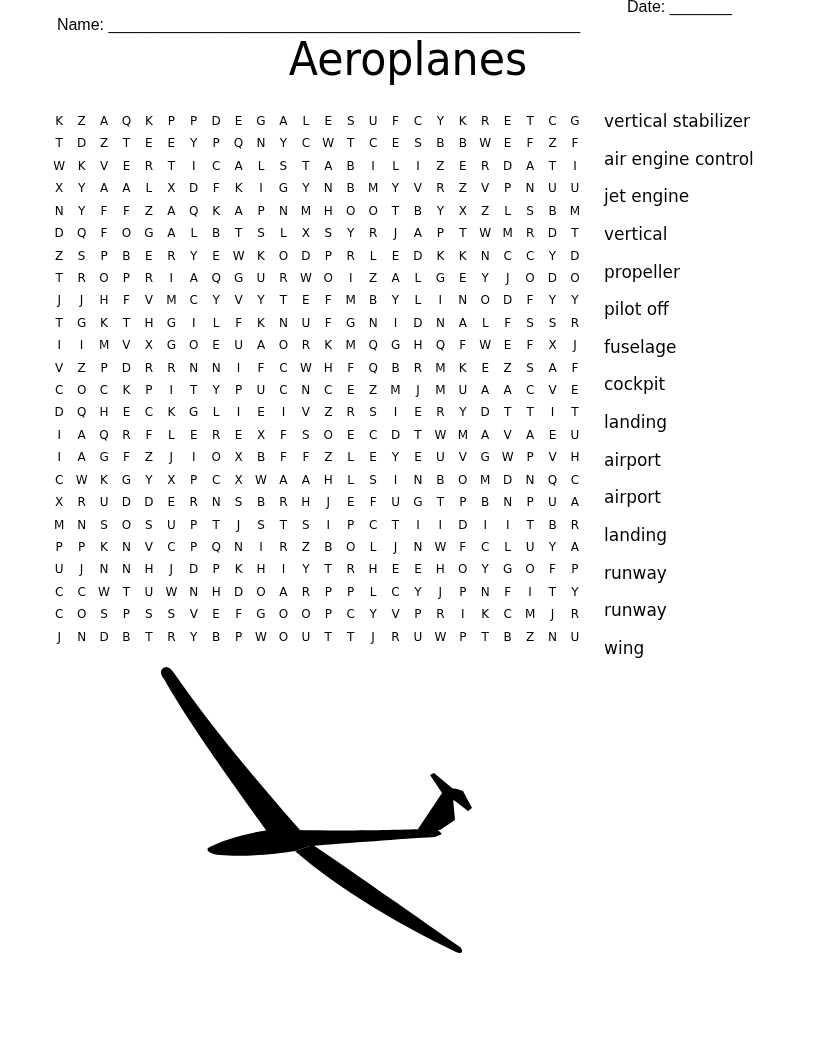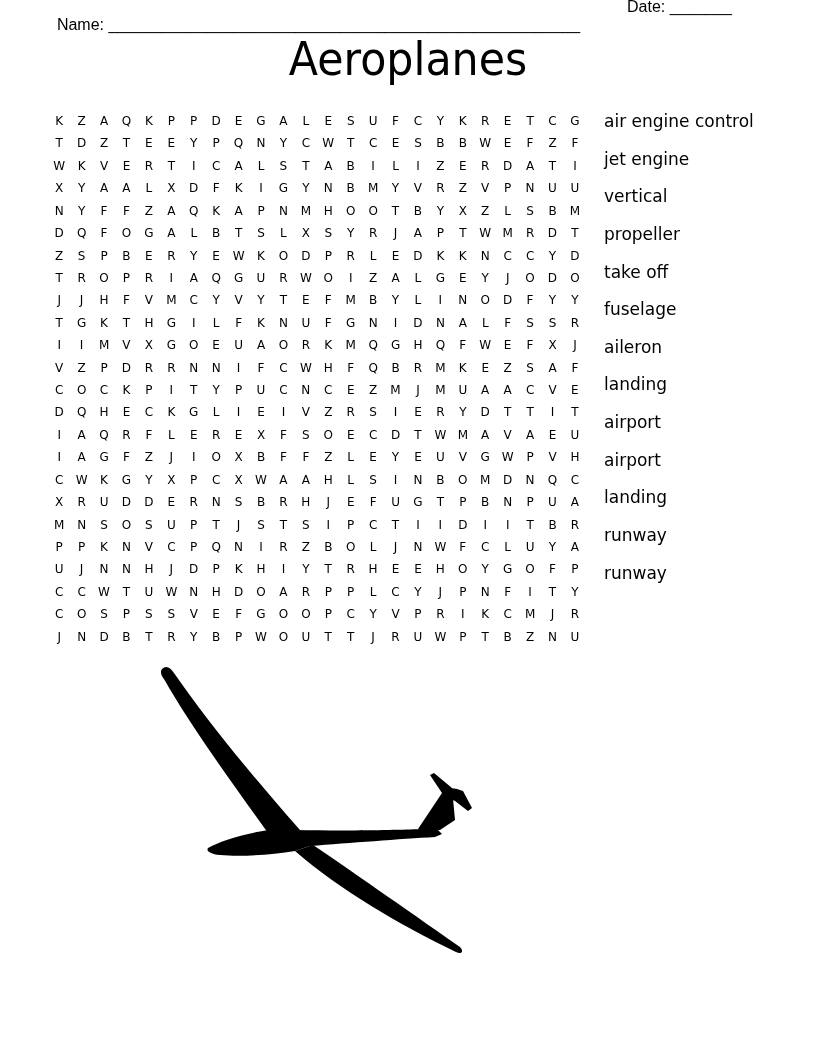--- a/index.html
+++ b/index.html
@@ -659,33 +659,35 @@
       <span class="cell">P</span>
       <span class="cell">T</span>
       <span class="cell">B</span>
       <span class="cell">Z</span>
       <span class="cell">N</span>
       <span class="cell">U</span>
     </div>
   </div>
 
 <div class="words" id="words">
+    <div class="word">vertical stabilizer</div>
     <div class="word">air engine control</div>
     <div class="word">jet engine</div>
     <div class="word">vertical</div>
     <div class="word">propeller</div>
-    <div class="word">take off</div>
+    <div class="word">pilot off</div>
     <div class="word">fuselage</div>
-    <div class="word">aileron</div>
+    <div class="word">cockpit</div>
     <div class="word">landing</div>
     <div class="word">airport</div>
     <div class="word">airport</div>
     <div class="word">landing</div>
     <div class="word">runway</div>
     <div class="word">runway</div>
+    <div class="word">wing</div>
   </div>
 
 <svg class="glider" viewBox="0 0 340 310" xmlns="http://www.w3.org/2000/svg">
   <g fill="#000">
 
     <path d="M12,14 C16,10 20,12 24,18 C60,70 110,130 150,175 L118,178 C80,125 40,70 14,24 C11,20 10,17 12,14 Z"></path>
 
     <path d="M58,193 C70,186 95,178 125,174 L145,175 C200,176 250,175 270,174 L285,172 L292,179 L285,182 C250,184 200,188 160,191 L145,196 C120,200 90,202 70,200 C60,199 56,196 58,193 Z"></path>
 
     <path d="M145,196 L163,190 C200,215 250,250 310,292 C314,296 312,300 306,297 C250,270 190,235 145,196 Z"></path>

